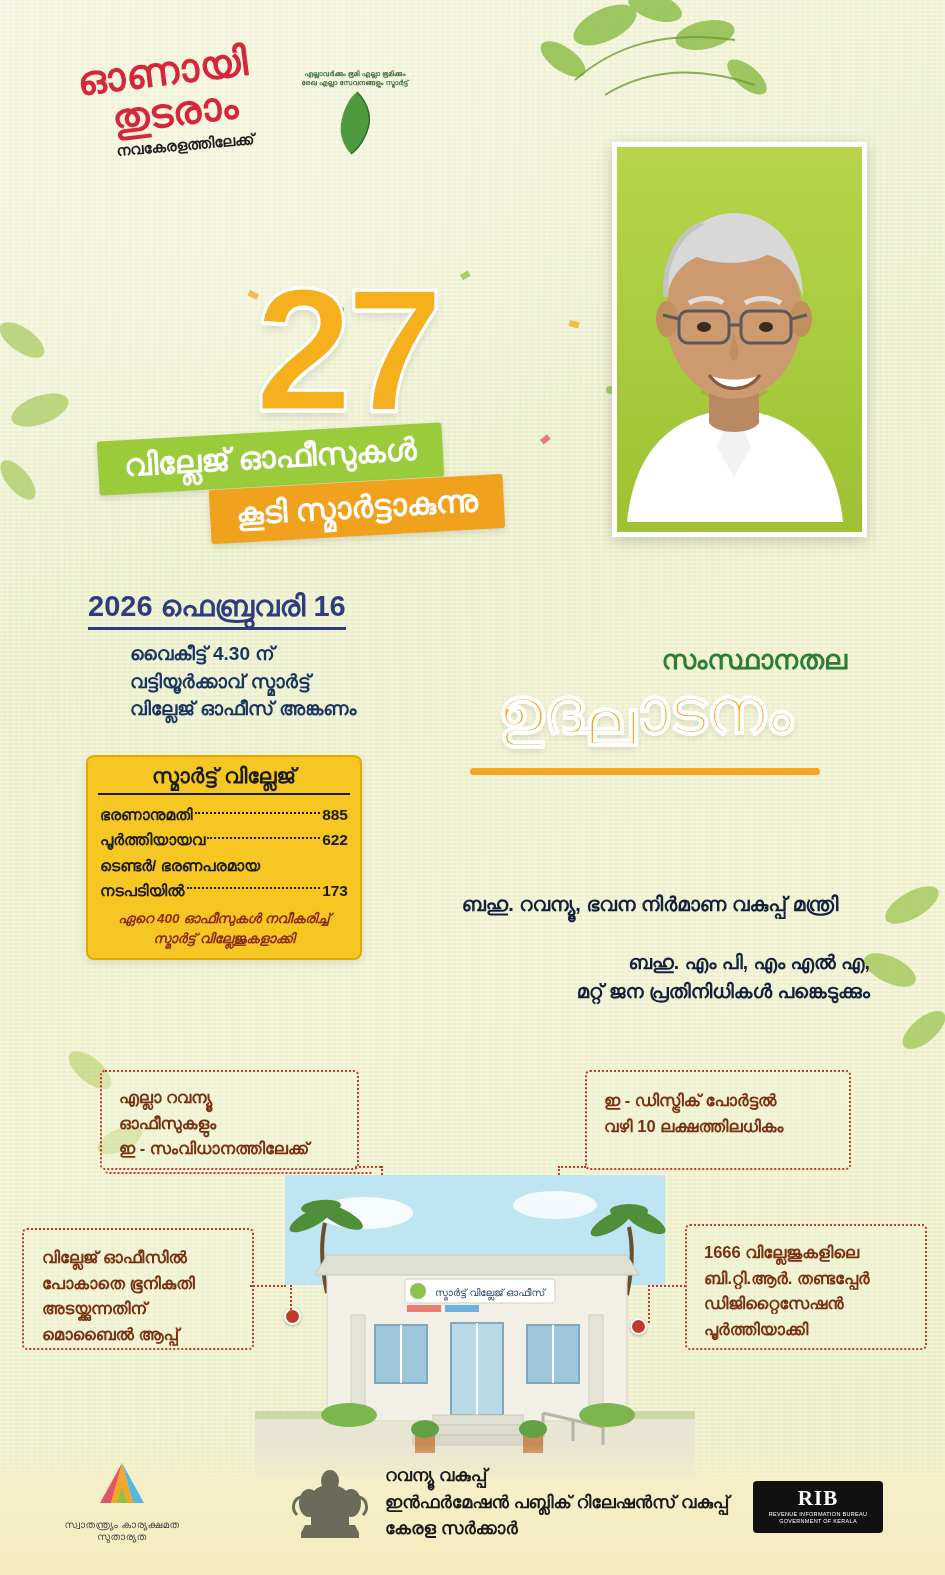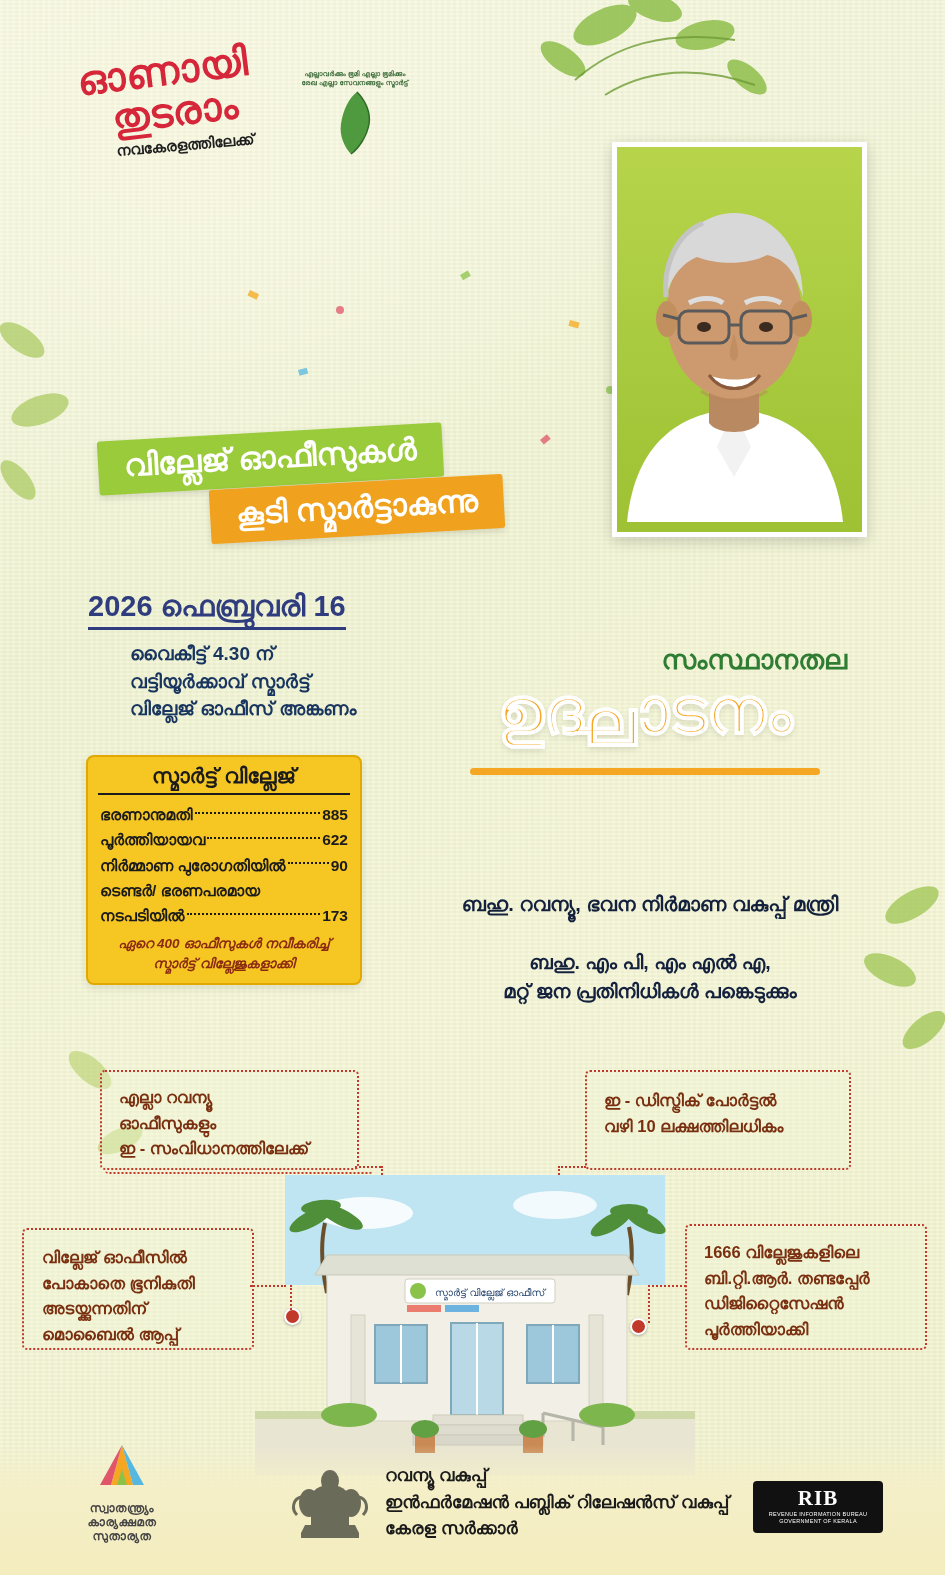--- a/index.html
+++ b/index.html
@@ -267,21 +267,21 @@
     text-align: center;
     font-size: 20px;
     font-weight: bold;
     color: #14213d;
   }
   .guests {
     position: absolute;
     left: 430px;
     top: 948px;
     width: 440px;
-    text-align: center;
+    text-align: right;
     font-size: 19.5px;
     line-height: 1.5;
     color: #14213d;
     font-weight: bold;
   }
 
   
   .callout {
     position: absolute;
     font-size: 16.5px;
@@ -356,25 +356,24 @@
     text-align: center;
   }
   .akshaya-logo {
     position: absolute;
     left: 62px;
     bottom: 32px;
     width: 120px;
     text-align: center;
   }
   .akshaya-logo .sub {
-    font-size: 12px;
+    font-size: 10px;
     color: #444;
     letter-spacing: .5px;
     margin-top: 4px;
-    font-weight: bold;
   }
   .rib-logo {
     position: absolute;
     right: 62px;
     bottom: 42px;
     width: 130px;
     height: 52px;
     background: #111111;
     border-radius: 4px;
     color: #ffffff;
@@ -500,20 +499,21 @@
         <path d="M117 186 C113 202, 110 210, 117 214 C124 210, 121 202, 117 186" fill="#b9865c" opacity=".6"></path>
 
         <path d="M92 228 C105 244, 130 244, 143 228 C130 234, 105 234, 92 228 Z" fill="#ffffff"></path>
         <path d="M92 228 C105 246, 130 246, 143 228" fill="none" stroke="#8a5a3c" stroke-width="3"></path>
 
         <path d="M84 244 C100 256, 134 256, 150 244" fill="none" stroke="#b9865c" stroke-width="3" opacity=".5"></path>
       </svg>
     </div>
   </div>
 
+  <div class="num27">27</div>
   <div class="banner-wrap">
     <div class="banner">വില്ലേജ് ഓഫീസുകൾ</div><br>
     <div class="banner b2">കൂടി സ്മാർട്ടാകുന്നു</div>
   </div>
 
   <div class="date-line">2026 ഫെബ്രുവരി 16</div>
   <div class="venue">
     <div>വൈകീട്ട് 4.30 ന്</div>
     <div>വട്ടിയൂർക്കാവ് സ്മാർട്ട്</div>
     <div>വില്ലേജ് ഓഫീസ് അങ്കണം</div>
@@ -524,25 +524,20 @@
 
     <div class="stat-row">
       <span class="stat-label">ഭരണാനുമതി</span>
       <span class="stat-dots"></span>
       <span class="stat-val">885</span>
     </div>
     <div class="stat-row">
       <span class="stat-label">പൂർത്തിയായവ</span>
       <span class="stat-dots"></span>
       <span class="stat-val">622</span>
-    </div>
-    <div class="stat-row">
-      <span class="stat-label">നിർമ്മാണ പുരോഗതിയിൽ</span>
-      <span class="stat-dots"></span>
-      <span class="stat-val">90</span>
     </div>
     <div class="stat-row nodots">
       <span class="stat-label">ടെണ്ടർ/ ഭരണപരമായ</span>
     </div>
     <div class="stat-row">
       <span class="stat-label">നടപടിയിൽ</span>
       <span class="stat-dots"></span>
       <span class="stat-val">173</span>
     </div>
 

